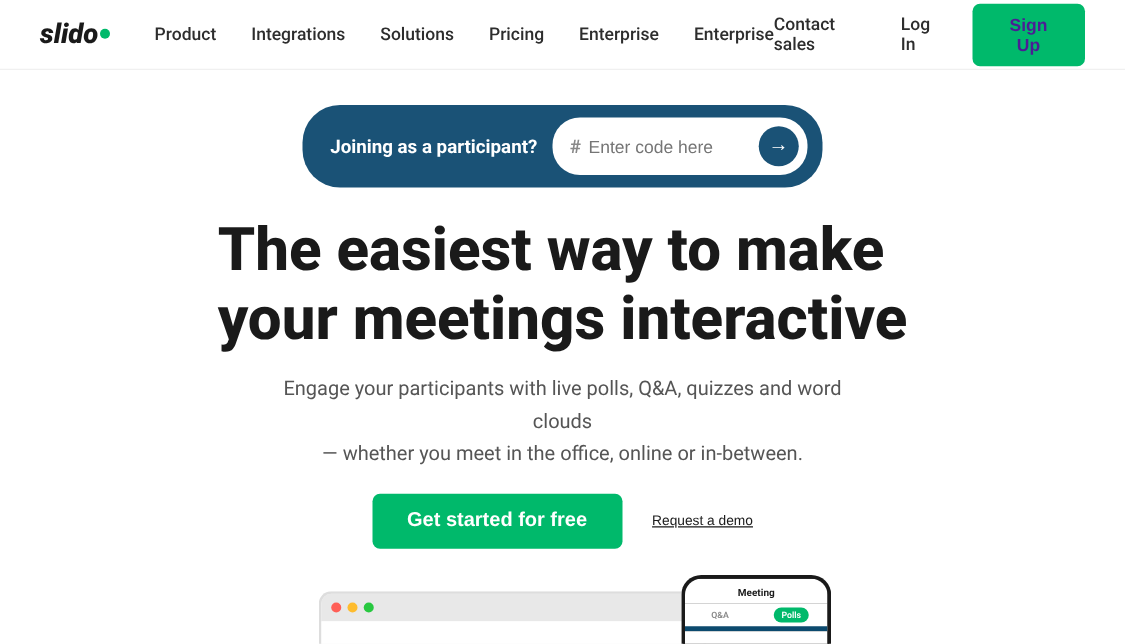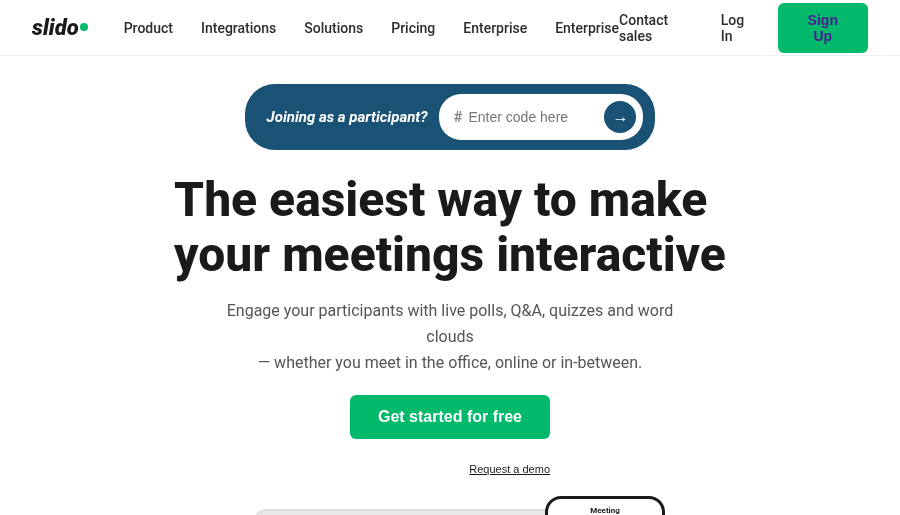--- a/index.html
+++ b/index.html
@@ -118,21 +118,20 @@
       gap: 0;
       margin-bottom: 22px;
     }
 
     .participant-text {
       color: #fff;
       font-size: 15px;
       font-weight: 700;
       margin-right: 12px;
       white-space: nowrap;
-      font-style: italic;
     }
 
     .code-input-area {
       display: flex;
       align-items: center;
       background: #fff;
       border-radius: 22px;
       padding: 7px 7px 7px 14px;
       gap: 6px;
     }
@@ -182,24 +181,23 @@
       color: #555;
       text-align: center;
       max-width: 460px;
       line-height: 1.6;
       margin-bottom: 20px;
     }
 
     
     .cta-row {
       display: flex;
-      align-items: flex-end;
+      align-items: center;
       gap: 24px;
       margin-bottom: 36px;
-      flex-direction: column;
     }
 
     .get-started-btn {
       background: #00b96b;
       color: #fff;
       border: none;
       border-radius: 6px;
       padding: 13px 28px;
       font-size: 16px;
       font-weight: 700;

